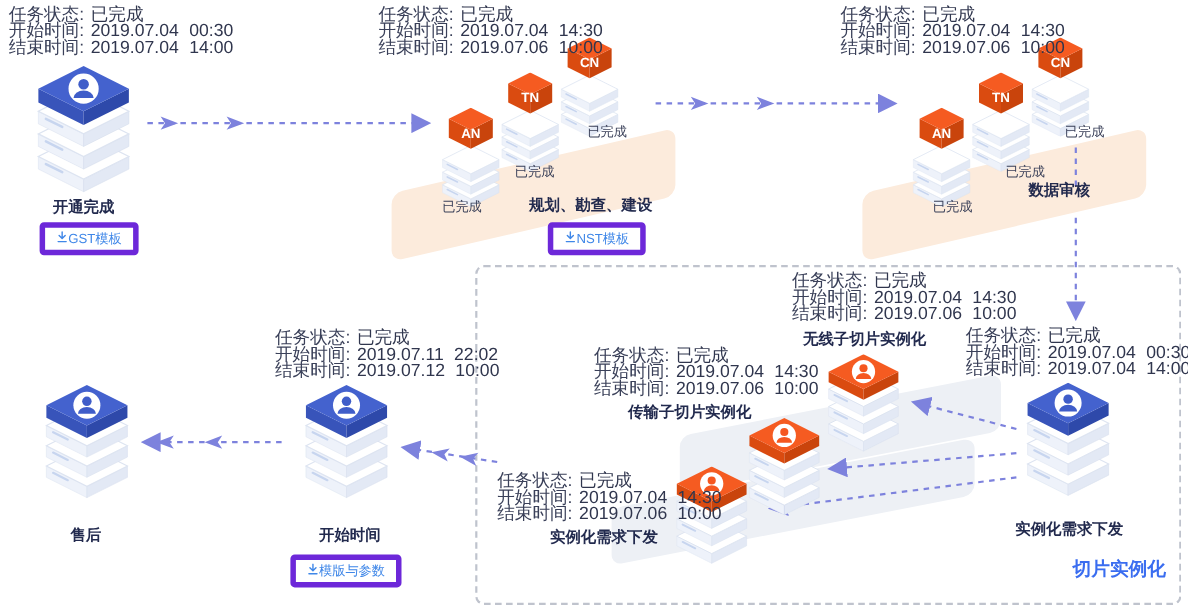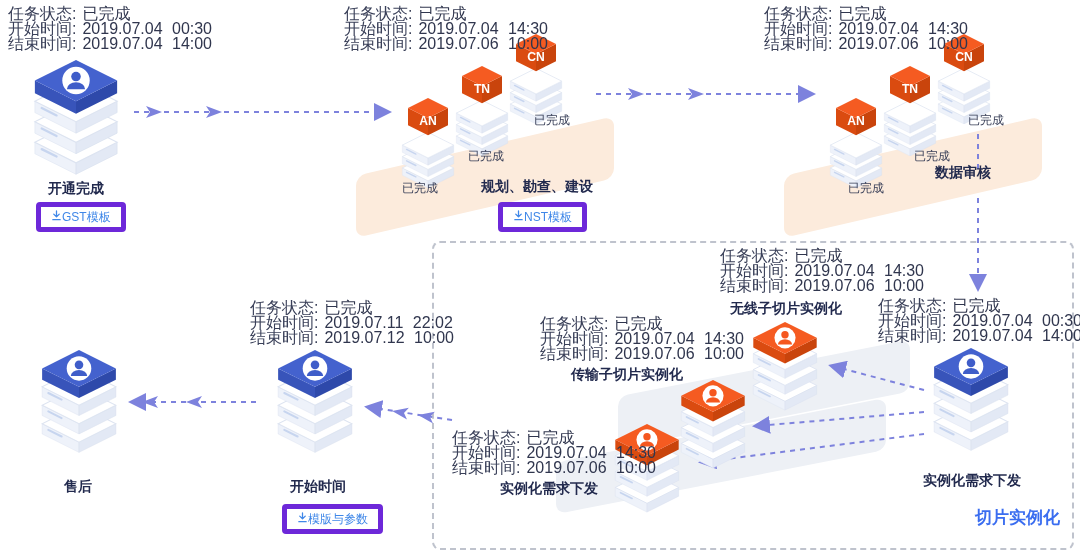--- a/index.html
+++ b/index.html
@@ -525,18 +525,18 @@
         <path d="M6 1 v6 M3 4.5 L6 7.5 L9 4.5 M2 10.5 h8" stroke="#3f87e8" stroke-width="1.4" fill="none" stroke-linecap="round" stroke-linejoin="round"></path>
       </svg></span>
   <span>GST模板</span>
 </button>
 <button class="tpl-btn" style="left:498px;top:202px;">
   <span><svg width="11" height="11" viewBox="0 0 12 12">
         <path d="M6 1 v6 M3 4.5 L6 7.5 L9 4.5 M2 10.5 h8" stroke="#3f87e8" stroke-width="1.4" fill="none" stroke-linecap="round" stroke-linejoin="round"></path>
       </svg></span>
   <span>NST模板</span>
 </button>
-<button class="tpl-btn" style="left:282px;top:504px;">
+<button class="tpl-btn" style="left:264px;top:504px;">
   <span><svg width="11" height="11" viewBox="0 0 12 12">
         <path d="M6 1 v6 M3 4.5 L6 7.5 L9 4.5 M2 10.5 h8" stroke="#3f87e8" stroke-width="1.4" fill="none" stroke-linecap="round" stroke-linejoin="round"></path>
       </svg></span>
   <span>模版与参数</span>
 </button>
 
 </body></html>

